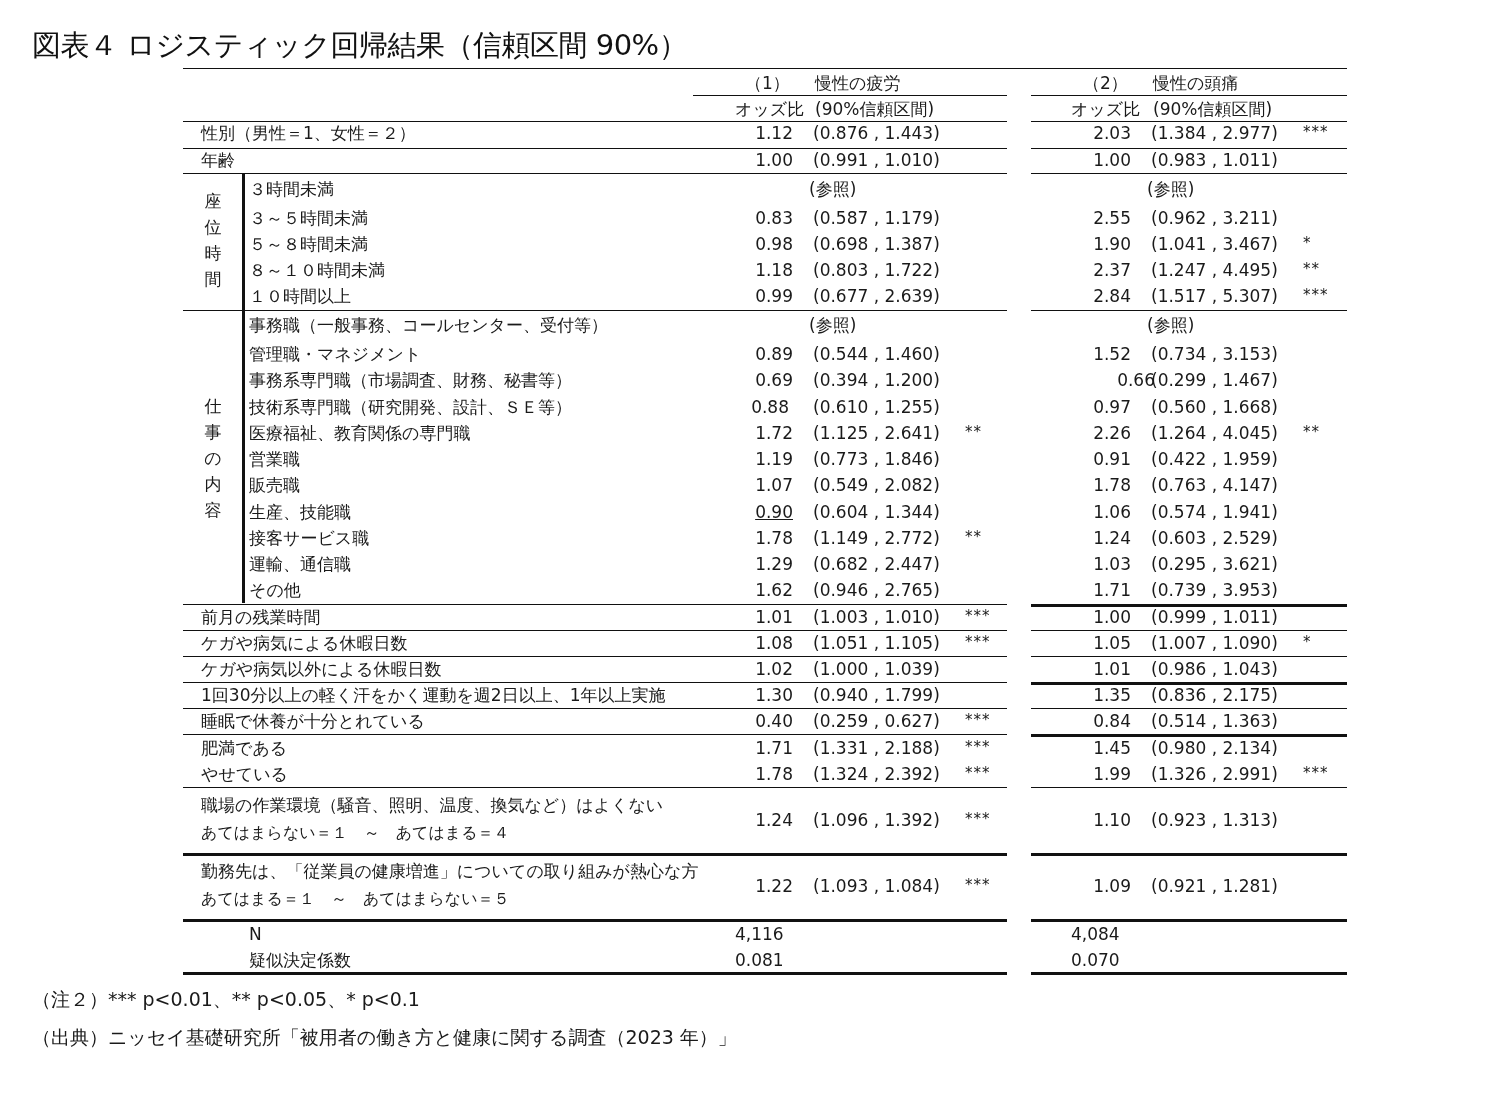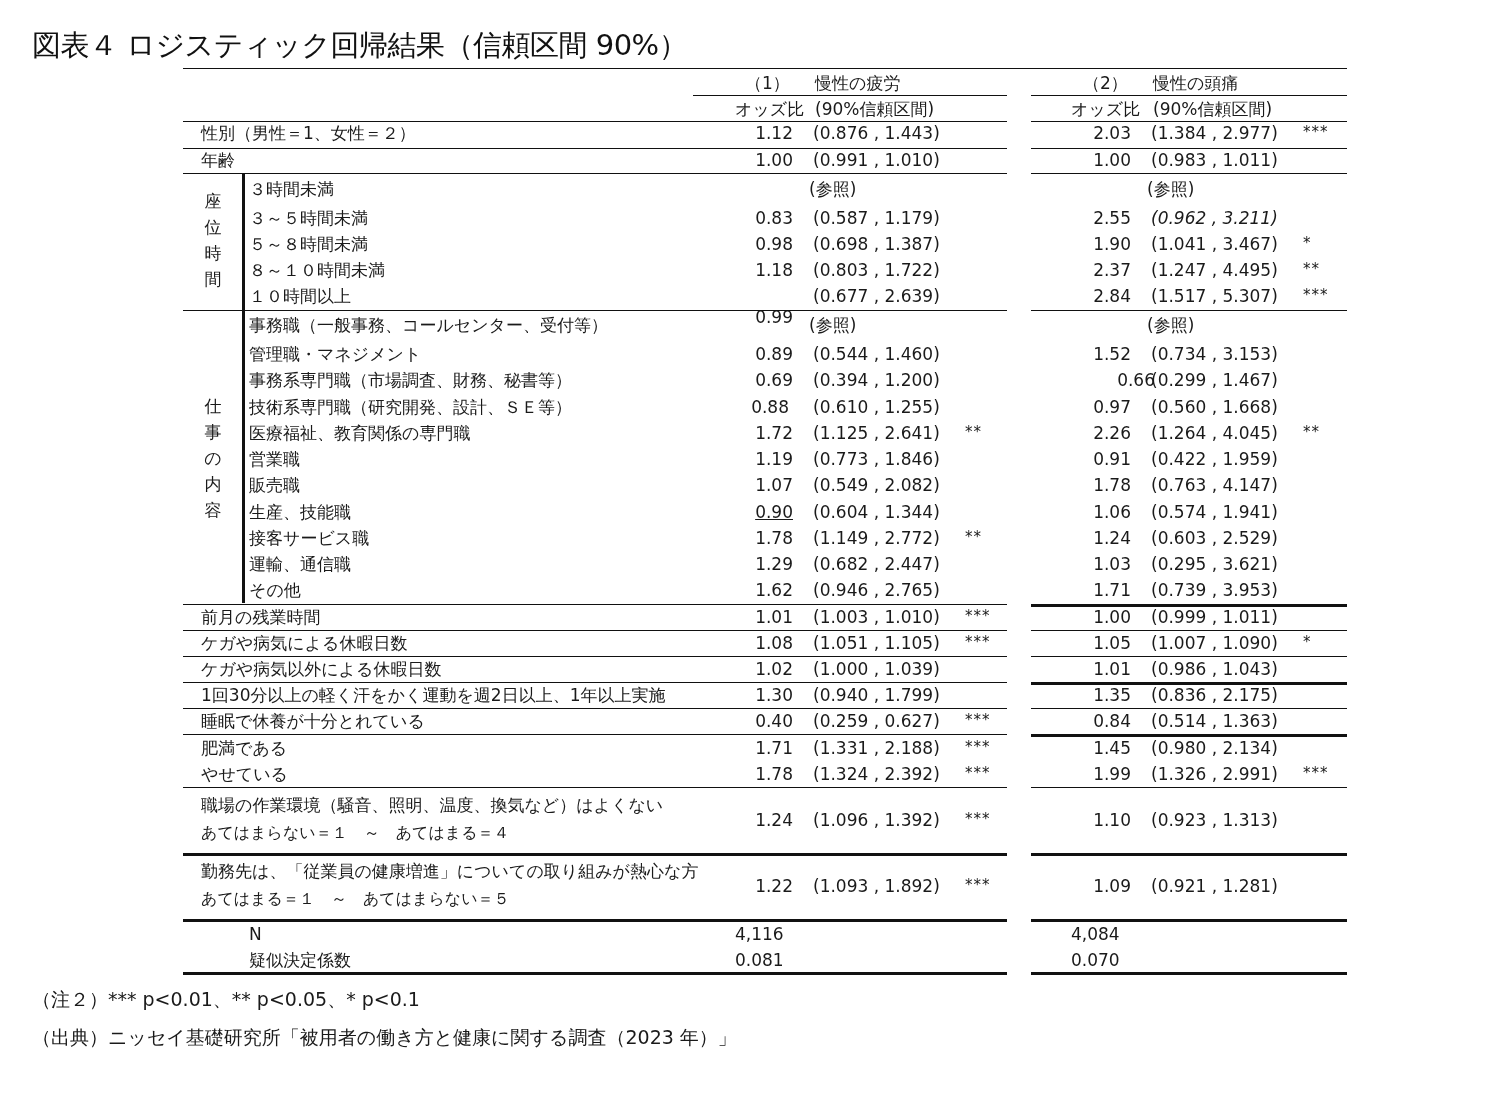--- a/index.html
+++ b/index.html
@@ -84,41 +84,41 @@
     <div style="position:absolute;left:0;top:0;">
       <div class="cell sublbl" style="top:110px;">３時間未満</div>
       <div class="cell" style="left:626px;top:110px;">(参照)</div>
       <div class="cell" style="left:964px;top:110px;">(参照)</div>
     </div>
     <div style="position:absolute;left:0;top:0;">
       <div class="cell sublbl" style="top:139px;">３～５時間未満</div>
       <div class="cell or" style="left:520px;top:139px;">0.83</div>
       <div class="cell ci" style="left:630px;top:139px;">(0.587 , 1.179)</div>
       <div class="cell or" style="left:858px;top:139px;">2.55</div>
-      <div class="cell ci" style="left:968px;top:139px;font-style:italic;">(0.962 , 3.211)</div>
+      <div class="cell ci" style="left:968px;top:139px;">(0.962 , 3.211)</div>
     </div>
     <div style="position:absolute;left:0;top:0;">
       <div class="cell sublbl" style="top:165px;">５～８時間未満</div>
       <div class="cell or" style="left:520px;top:165px;">0.98</div>
       <div class="cell ci" style="left:630px;top:165px;">(0.698 , 1.387)</div>
       <div class="cell or" style="left:858px;top:165px;">1.90</div>
       <div class="cell ci" style="left:968px;top:165px;">(1.041 , 3.467)</div>
       <div class="cell sig" style="left:1120px;top:164px;">*</div>
     </div>
     <div style="position:absolute;left:0;top:0;">
       <div class="cell sublbl" style="top:191px;">８～１０時間未満</div>
       <div class="cell or" style="left:520px;top:191px;">1.18</div>
       <div class="cell ci" style="left:630px;top:191px;">(0.803 , 1.722)</div>
       <div class="cell or" style="left:858px;top:191px;">2.37</div>
       <div class="cell ci" style="left:968px;top:191px;">(1.247 , 4.495)</div>
       <div class="cell sig" style="left:1120px;top:190px;">**</div>
     </div>
     <div style="position:absolute;left:0;top:0;">
       <div class="cell sublbl" style="top:217px;">１０時間以上</div>
-      <div class="cell or" style="left:520px;top:217px;margin-top:21px;">0.99</div>
+      <div class="cell or" style="left:520px;top:217px;">0.99</div>
       <div class="cell ci" style="left:630px;top:217px;">(0.677 , 2.639)</div>
       <div class="cell or" style="left:858px;top:217px;">2.84</div>
       <div class="cell ci" style="left:968px;top:217px;">(1.517 , 5.307)</div>
       <div class="cell sig" style="left:1120px;top:216px;">***</div>
     </div>
     <div style="position:absolute;left:0;top:0;">
       <div class="cell sublbl" style="top:246px;">事務職（一般事務、コールセンター、受付等）</div>
       <div class="cell" style="left:626px;top:246px;">(参照)</div>
       <div class="cell" style="left:964px;top:246px;">(参照)</div>
     </div>
@@ -257,21 +257,21 @@
       <div class="cell or" style="left:520px;top:741px;">1.24</div>
       <div class="cell ci" style="left:630px;top:741px;">(1.096 , 1.392)</div>
       <div class="cell sig" style="left:782px;top:740px;">***</div>
       <div class="cell or" style="left:858px;top:741px;">1.10</div>
       <div class="cell ci" style="left:968px;top:741px;">(0.923 , 1.313)</div>
     </div>
     <div style="position:absolute;left:0;top:0;">
       <div class="cell lbl" style="top:792px;">勤務先は、「従業員の健康増進」についての取り組みが熱心な方</div>
       <div class="cell lbl" style="top:820px;font-size:16px;">あてはまる＝１　～　あてはまらない＝５</div>
       <div class="cell or" style="left:520px;top:807px;">1.22</div>
-      <div class="cell ci" style="left:630px;top:807px;">(1.093 , 1.892)</div>
+      <div class="cell ci" style="left:630px;top:807px;">(1.093 , 1.084)</div>
       <div class="cell sig" style="left:782px;top:806px;">***</div>
       <div class="cell or" style="left:858px;top:807px;">1.09</div>
       <div class="cell ci" style="left:968px;top:807px;">(0.921 , 1.281)</div>
     </div>
     <div class="hline" style="left:0px;width:824px;top:53px;"></div>
     <div class="hline" style="left:848px;width:316px;top:53px;"></div>
     <div class="hline" style="left:0px;width:824px;top:80px;"></div>
     <div class="hline" style="left:848px;width:316px;top:80px;"></div>
     <div class="hline" style="left:0px;width:824px;top:105px;"></div>
     <div class="hline" style="left:848px;width:316px;top:105px;"></div>

